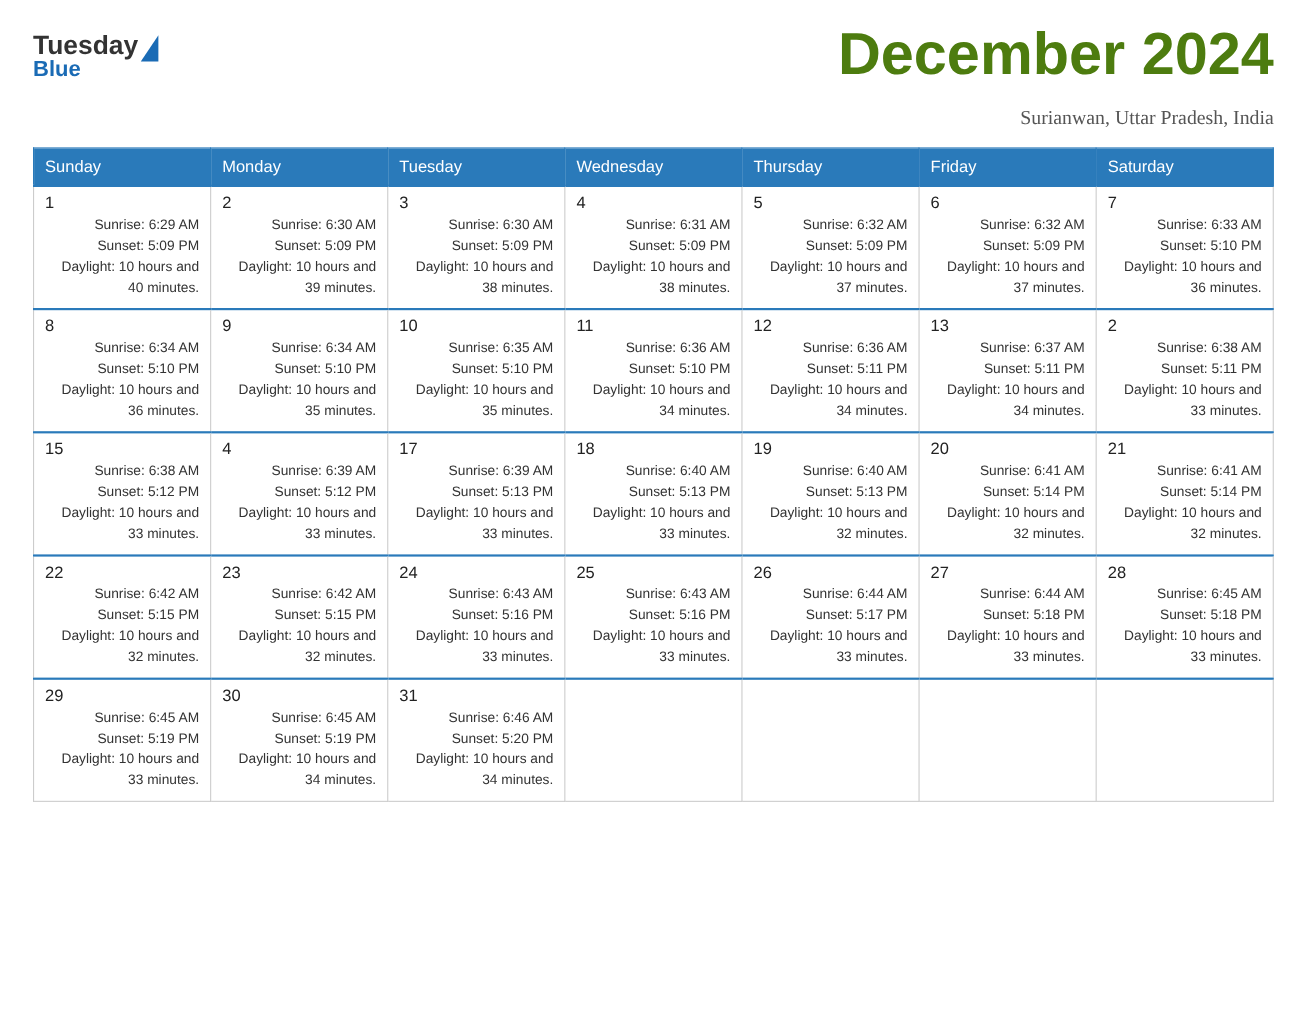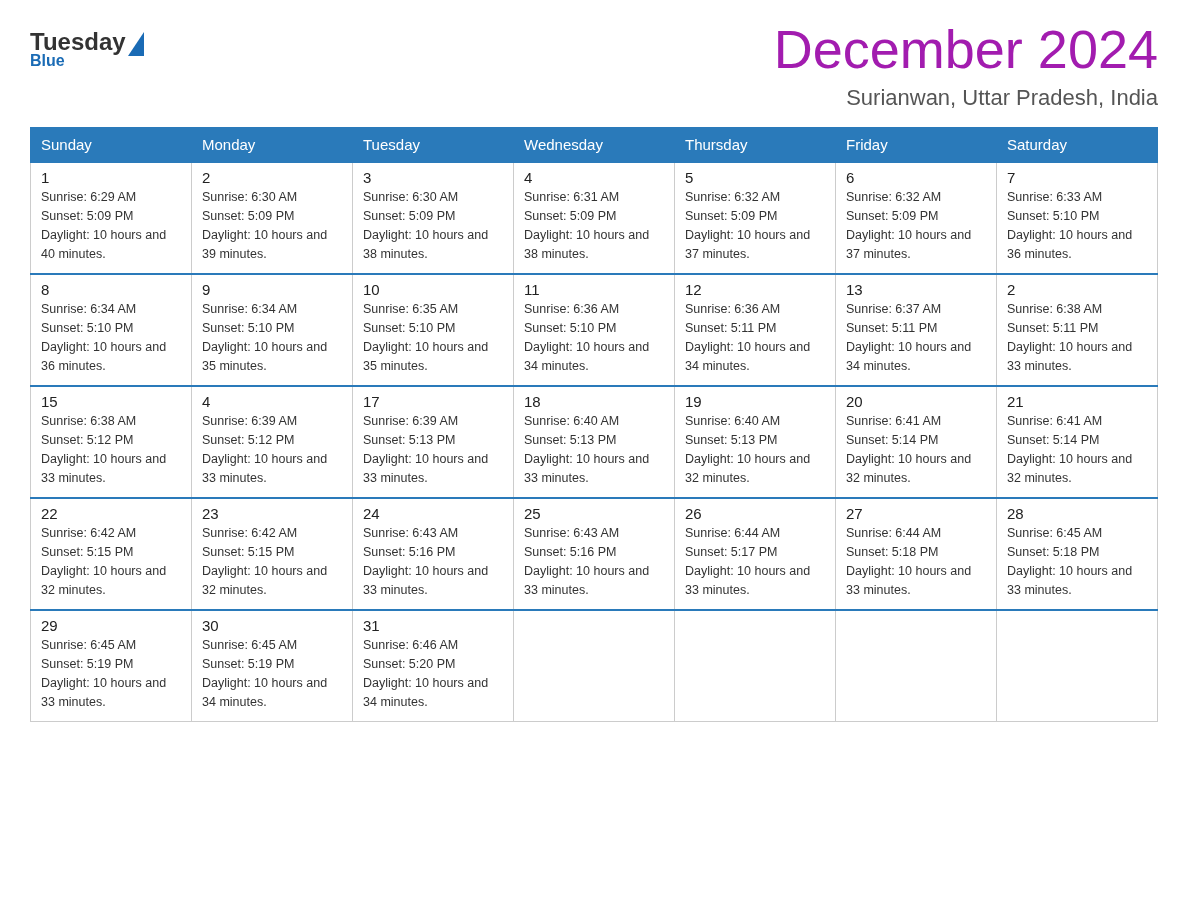--- a/index.html
+++ b/index.html
@@ -50,39 +50,40 @@
       font-size: 15px;
       font-weight: normal;
       color: #222;
       display: block;
       margin-bottom: 2px;
     }
     .day-info {
       font-size: 12.5px;
       line-height: 1.5;
       color: #333;
+      text-align: right;
     }
     .empty-cell {
       background: #fff;
     }
   </style>
 </head>
 <body>
 
 <div class="header-row">
   <div style="display:flex;flex-direction:column;align-items:flex-start;margin-top:8px;">
     <div style="display:flex;align-items:flex-end;">
       <span style="font-size:24px;font-weight:bold;color:#333;">Tuesday</span>
       <div style="width:0;height:0;border-left:16px solid transparent;border-bottom:24px solid #1a6bb5;margin-left:2px;margin-bottom:0;"></div>
     </div>
-    <span style="font-size:16px;font-weight:bold;color:#1a6bb5;margin-top:-4px;">Blue</span>
+    <span style="font-size:20px;font-weight:bold;color:#1a6bb5;margin-top:-4px;">Blue</span>
   </div>
   <div style="text-align:right;">
-    <div style="font-size:54px;font-weight:normal;color:#a21caf;line-height:1.1;">December 2024</div>
-    <div style="font-size:22px;color:#555;margin-top:6px;">Surianwan, Uttar Pradesh, India</div>
+    <div style="font-size:54px;font-weight:bold;color:#4d7c0f;line-height:1.1;">December 2024</div>
+    <div style="font-size:18px;color:#555;margin-top:18px;font-family:Liberation Serif, serif;">Surianwan, Uttar Pradesh, India</div>
   </div>
 </div>
 
 <table class="calendar-table">
   <thead>
     <tr>
     <th>Sunday</th>
         <th>Monday</th>
         <th>Tuesday</th>
         <th>Wednesday</th>

